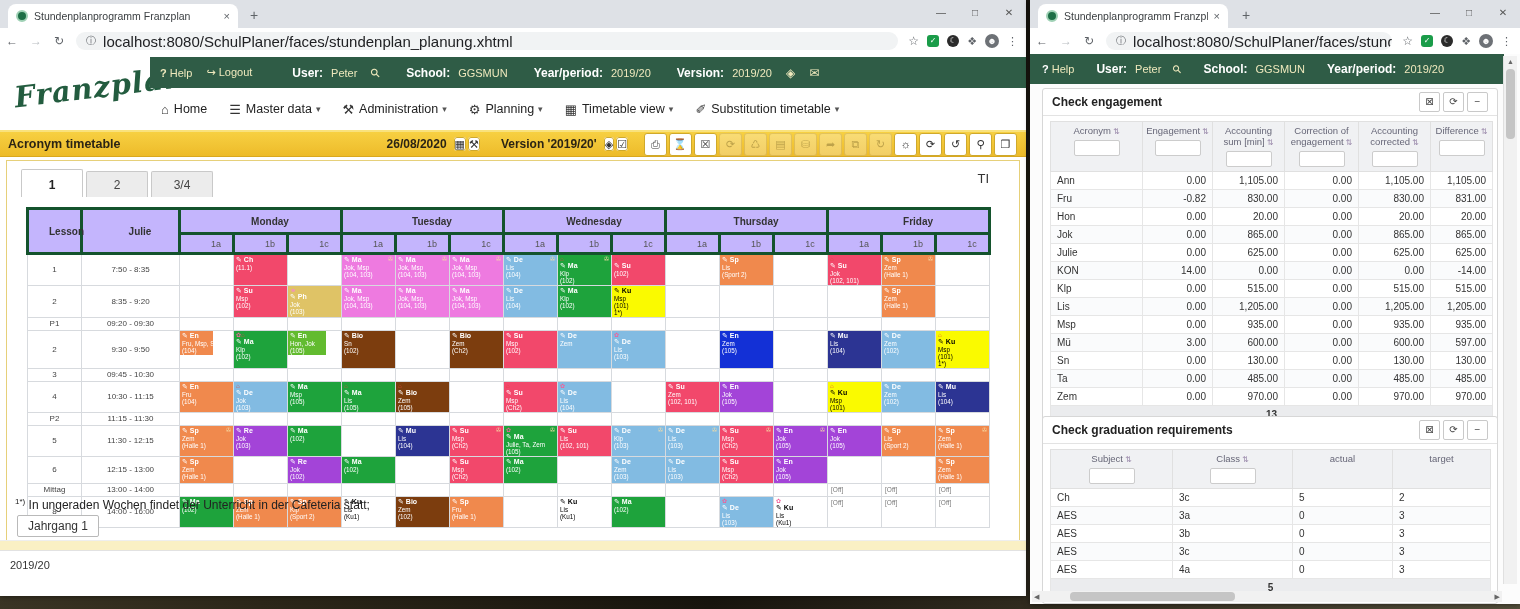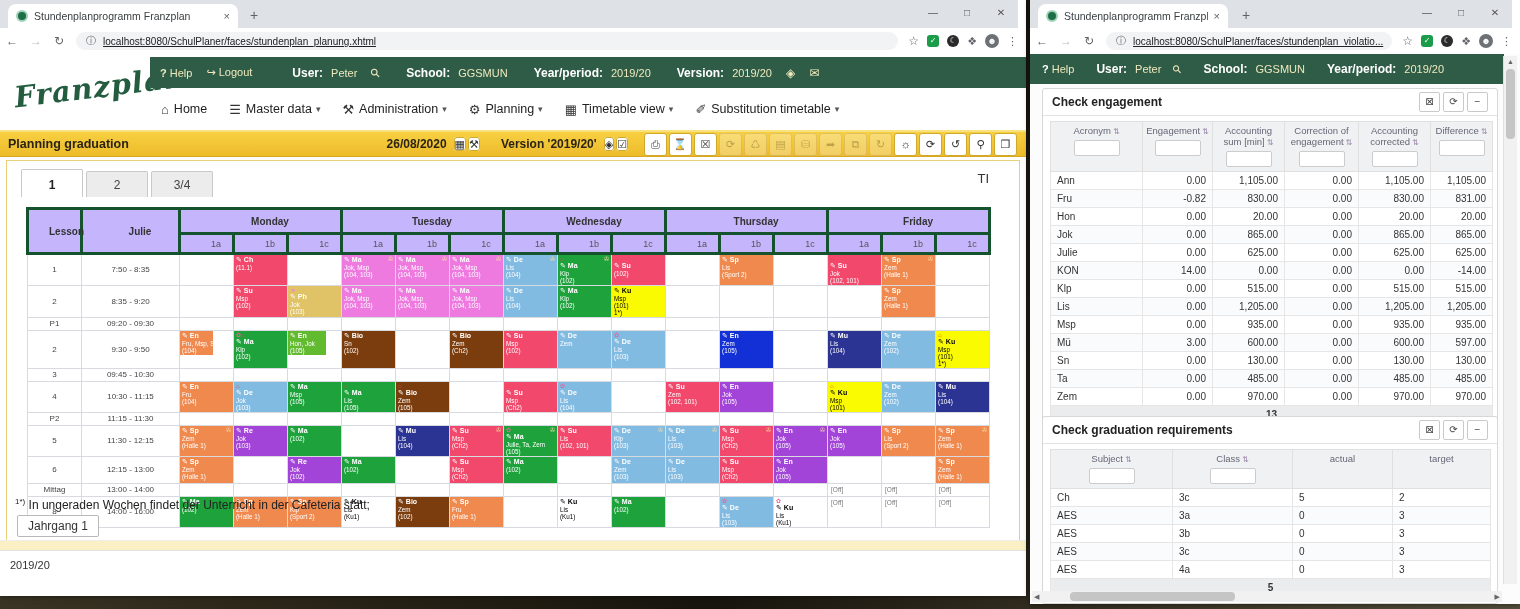--- a/index.html
+++ b/index.html
@@ -3,35 +3,35 @@
 <meta charset="utf-8">
 <style>
   html,body{margin:0;padding:0;}
   body{font-family:"Liberation Sans","DejaVu Sans",sans-serif; background:#17140e;}
   #stage{position:relative;width:1520px;height:609px;overflow:hidden;
     background:linear-gradient(115deg,#4a4331 0%,#2c2719 30%,#18150e 55%,#3b3526 80%,#55503c 100%);}
   .win{position:absolute;background:#fff;box-shadow:0 0 6px rgba(0,0,0,.6);}
   .win-left{left:0;top:0;width:1026px;height:596px;}
   .win-right{left:1030px;top:0;width:490px;height:604px;}
   
-  .tabstrip{position:absolute;left:0;top:0;right:8px;height:28px;background:#dee1e6;}
+  .tabstrip{position:absolute;left:0;top:0;right:0;height:28px;background:#dee1e6;}
   .btab{position:absolute;left:8px;top:4px;width:230px;height:24px;background:#fff;
     border-radius:8px 8px 0 0;display:flex;align-items:center;padding:0 8px;box-sizing:border-box;}
   .favicon{width:12px;height:12px;border-radius:50%;background:#1d6e46;border:2px solid #9fd1b5;box-sizing:border-box;margin-right:6px;flex:none;}
   .btab .t{font-size:10.5px;color:#3c4043;white-space:nowrap;overflow:hidden;flex:1;}
   .btab .x{font-size:11px;color:#5f6368;margin-left:6px;}
   .newtab{position:absolute;top:7px;font-size:14px;color:#5f6368;}
   .winctrls{position:absolute;top:0;right:0;height:28px;display:flex;}
   .winctrls span{width:34px;text-align:center;line-height:26px;font-size:10px;color:#555;}
   .urlbar{position:absolute;left:0;top:28px;right:0;height:26px;background:#fff;border-bottom:1px solid #dadce0;display:flex;align-items:center;}
   .urlbar .nicon{color:#5f6368;font-size:12px;margin:0 6px;}
   .urlbar .nicon.dim{color:#b9bdc2;}
   .pill{flex:1;height:18px;background:#f1f3f4;border-radius:9px;display:flex;align-items:center;padding:0 10px;margin:0 6px;overflow:hidden;}
   .pill .info{font-size:10px;color:#5f6368;margin-right:7px;}
-  .pill .url{font-size:10px;color:#202124;white-space:nowrap;text-decoration:underline;}
+  .pill .url{font-size:15px;color:#202124;white-space:nowrap;}
   .exticons{display:flex;align-items:center;margin-right:4px;}
   .exticons .e{margin:0 4px;font-size:11px;color:#5f6368;}
   .e.star{font-size:12px;}
   .e.shield{width:12px;height:12px;background:#1a9c49;border-radius:3px;color:#fff;font-size:8px;line-height:12px;text-align:center;}
   .e.moon{width:12px;height:12px;background:#2b2b2b;border-radius:50%;color:#eee;font-size:8px;line-height:12px;text-align:center;}
   .e.avatar{width:14px;height:14px;background:#6d7176;border-radius:50%;color:#fff;font-size:9px;line-height:14px;text-align:center;}
   
   .page{position:absolute;left:0;top:54px;right:0;bottom:0;background:#fff;overflow:hidden;}
   .logo{position:absolute;left:14px;top:16px;font-family:"DejaVu Serif",serif;font-style:italic;font-weight:bold;
     font-size:29px;color:#235c3f;transform:rotate(-7deg);letter-spacing:1px;}
@@ -186,21 +186,21 @@
             <span>Timetable view</span>
             <span class="caret">▾</span>
           </span>
           <span class="nav-item">
             <span class="ni">✐</span>
             <span>Substitution timetable</span>
             <span class="caret">▾</span>
           </span>
         </div>
       <div class="toolbar">
-        <span class="title">Planning graduation</span>
+        <span class="title">Acronym timetable</span>
         <span class="spacer"></span>
         <span class="tdate">26/08/2020</span>
         <span id="tbdate"><span class="tbtn">▦</span><span class="tbtn">⚒</span></span>
         <span class="gap"></span>
         <span class="tver">Version '2019/20'</span>
         <span id="tbver"><span class="tbtn">◈</span><span class="tbtn">☑</span></span>
         <span class="gap"></span>
         <span id="tbmain" style="display:flex;">
             <span class="tbtn">⎙</span>
             <span class="tbtn">⌛</span>

